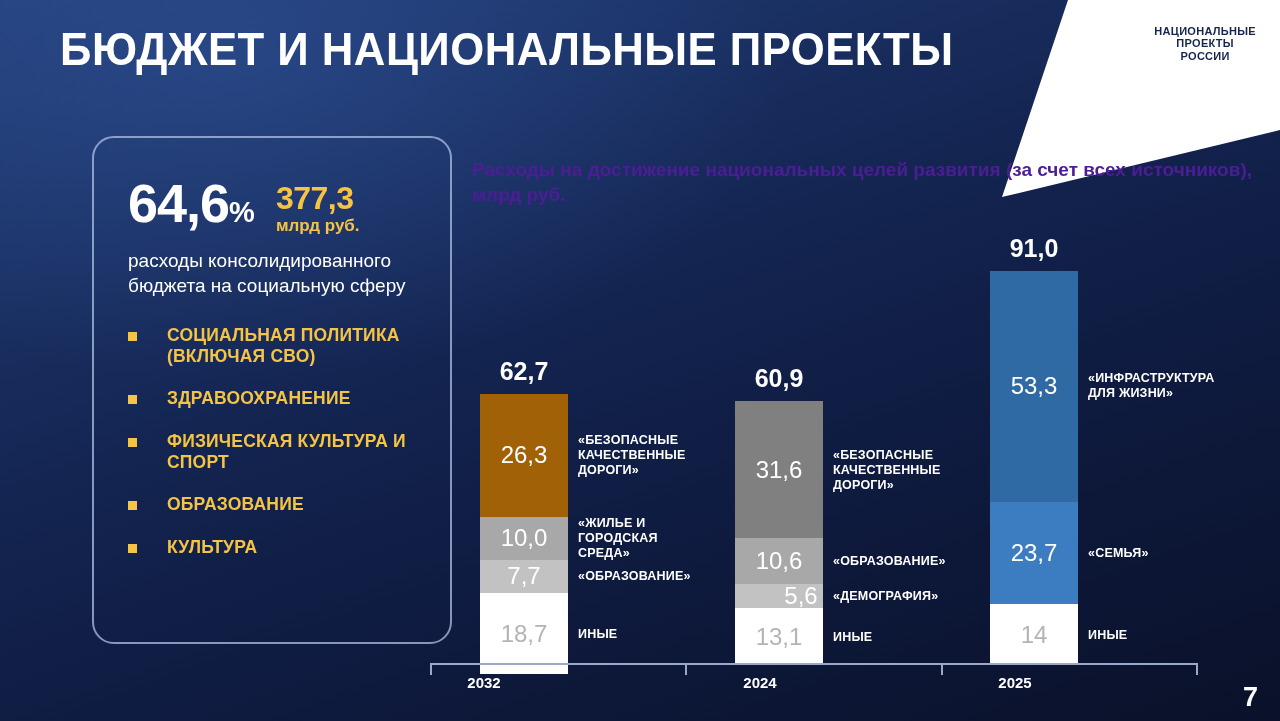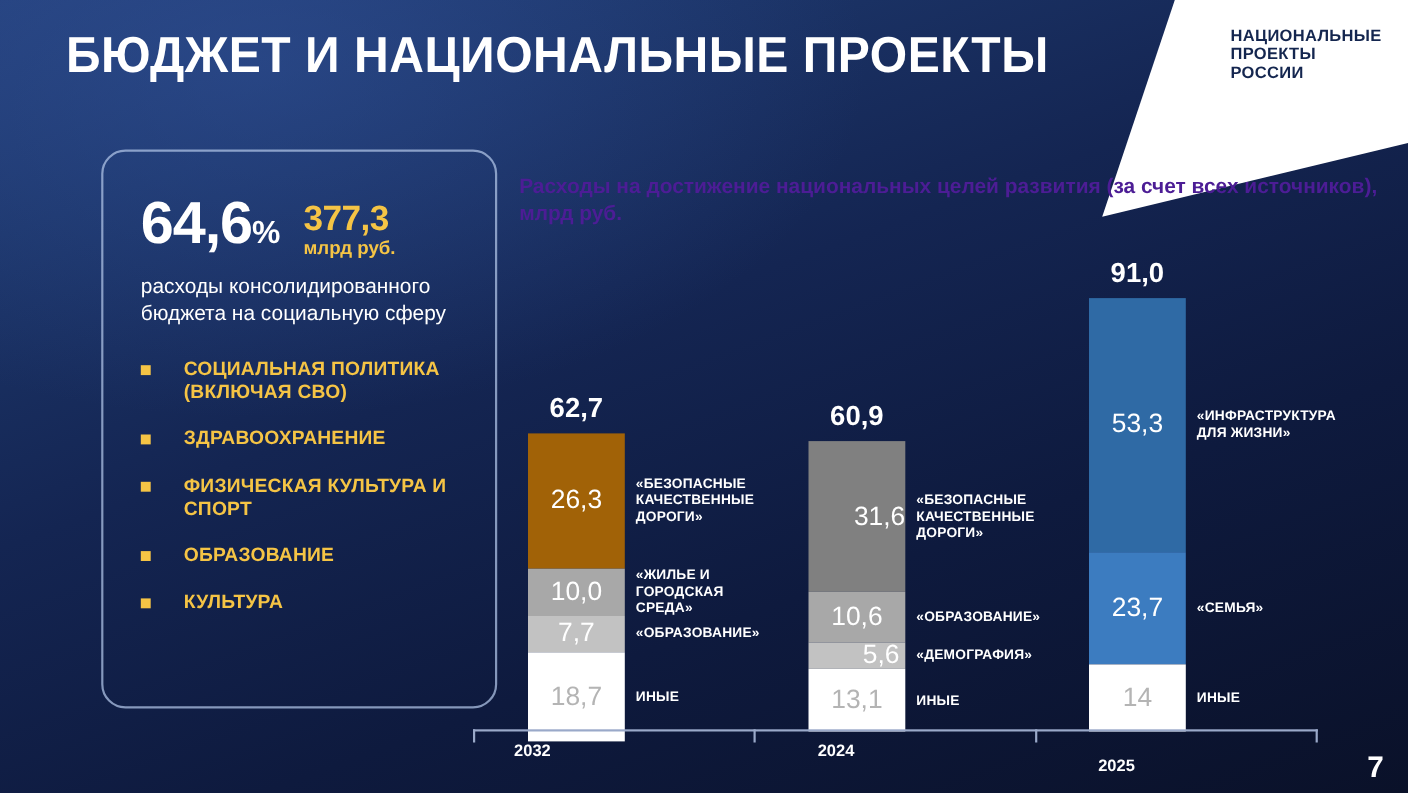--- a/index.html
+++ b/index.html
@@ -25,22 +25,22 @@
     color:#ffffff; white-space:nowrap;
     font-stretch:condensed;
     transform: scaleX(0.95); transform-origin:left center;
   }
 
   
   .logo { position:absolute; right:0px; top:0px; width:290px; height:205px; }
   .logo svg { display:block; }
   .logo-text {
     position:absolute; right:24px; top:25px;
-    text-align:left; color:#14264f;
-    font-size:15px; font-weight:bold; line-height:1.13; letter-spacing:0.3px;
+    text-align:center; color:#14264f;
+    font-size:11px; font-weight:bold; line-height:1.13; letter-spacing:0.3px;
   }
 
   
   .card {
     position:absolute; left:60px; top:136px; width:360px; height:508px;
     border:2px solid rgba(173,193,228,0.75); border-radius:22px;
     padding:40px 26px 10px 34px;
     margin-left:32px;
   }
   .stat-row { display:flex; align-items:flex-start; gap:22px; }
@@ -175,21 +175,21 @@
         <div class="seg" style="height: 80.971px; background: rgb(255, 255, 255);">
           <div class="val" style="color: rgb(180, 180, 180);">18,7</div>
           <div class="lbl">ИНЫЕ</div>
         </div>
       </div>
       <div class="total" style="bottom: 279.491px; left: -11px;">62,7</div>
     </div>
     <div class="col" style="left: 305px;">
       <div class="bar" style="height: 263.697px;">
         <div class="seg" style="height: 136.828px; background: rgb(128, 128, 128);">
-          <div class="val" style="color: rgb(255, 255, 255); text-align: right;">31,6</div>
+          <div class="val" style="color: rgb(255, 255, 255);">31,6</div>
           <div class="lbl">«БЕЗОПАСНЫЕ
 КАЧЕСТВЕННЫЕ
 ДОРОГИ»</div>
         </div>
         <div class="seg" style="height: 45.898px; background: rgb(168, 168, 168);">
           <div class="val" style="color: rgb(255, 255, 255);">10,6</div>
           <div class="lbl">«ОБРАЗОВАНИЕ»</div>
         </div>
         <div class="seg" style="height: 24.248px; background: rgb(194, 194, 194);">
           <div class="val" style="color: rgb(255, 255, 255); padding-left: 44px;">5,6</div>
@@ -225,15 +225,15 @@
 <div class="axis">
   <div class="axis-line"></div>
   <div class="axis-tick" style="left:0px;"></div>
   <div class="axis-tick" style="left:255px;"></div>
   <div class="axis-tick" style="left:511px;"></div>
   <div class="axis-tick" style="left:766px;"></div>
 </div>
 
 <div class="year" style="left:424px;">2032</div>
 <div class="year" style="left:700px;">2024</div>
-<div class="year" style="left:955px;margin-top:14px;">2025</div>
+<div class="year" style="left:955px;">2025</div>
 
 <div class="page-num">7</div>
 
 </body></html>

